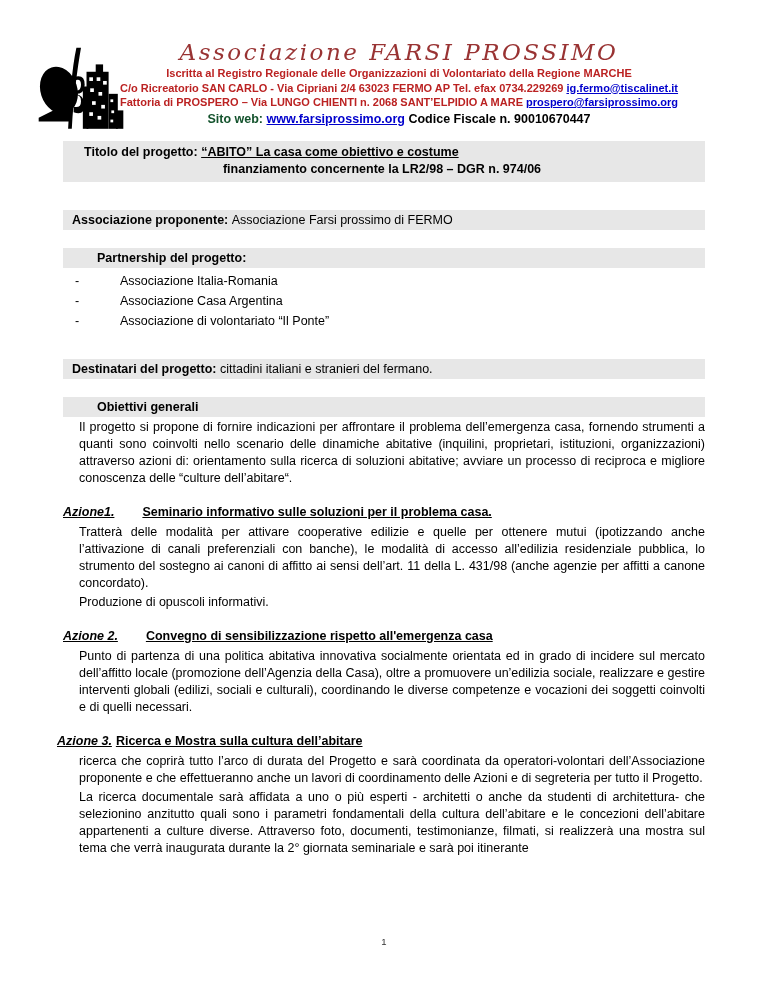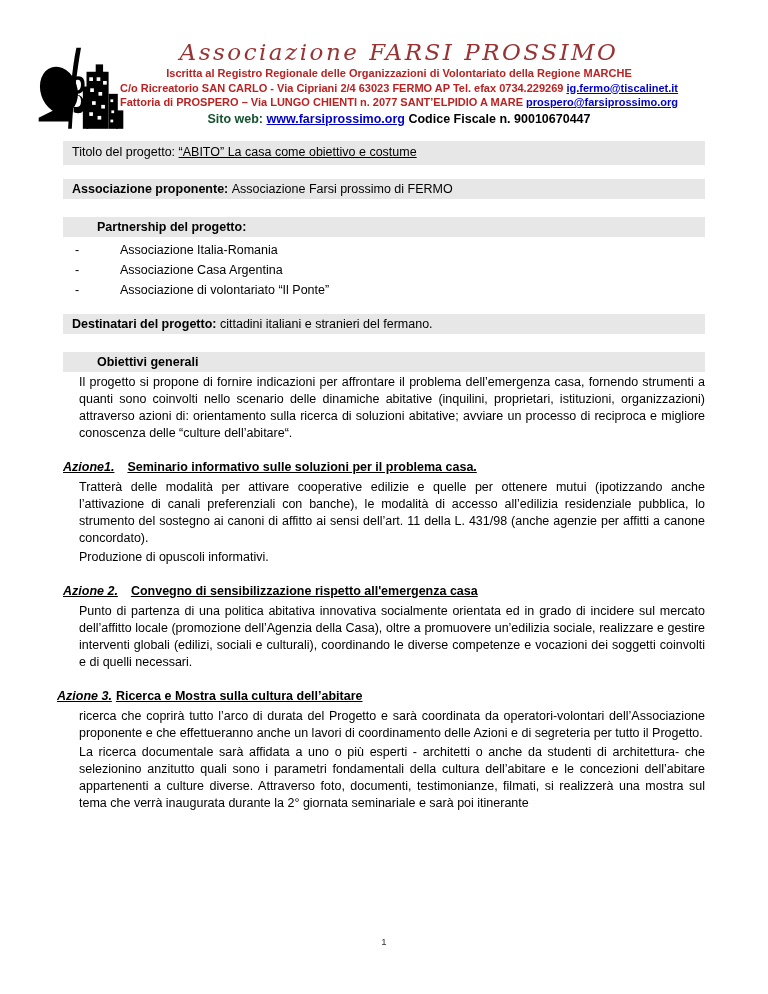--- a/index.html
+++ b/index.html
@@ -16,33 +16,33 @@
     font-size:23px;color:#993333;letter-spacing:2.5px;line-height:28px;
   }
   .h-sub{font-weight:bold;font-size:11px;color:#BB2222;line-height:14.5px;}
   .h-link{color:#0000CC;text-decoration:underline;font-weight:bold;}
   .h-site{font-weight:bold;font-size:12.5px;line-height:17px;margin-top:1px;color:#000;}
   .h-site .lbl{color:#14532d;}
   
   .bar{background:#E7E7E7;font-weight:bold;padding:2px 4px 2px 9px;line-height:16px;}
   .bar .normal{font-weight:normal;}
   .titleblock{background:#E7E7E7;padding:3px 4px 4px 0;margin-top:13px;}
-  .titleblock .l1{font-weight:normal;padding-left:9px;line-height:17px;}
+  .titleblock .l1{font-weight:bold;padding-left:21px;line-height:17px;}
   .titleblock .l1 .u{text-decoration:underline;}
   .titleblock .l2{font-weight:bold;text-align:center;line-height:17px;}
   
-  .mt14{margin-top:14px;} .mt18{margin-top:18px;padding-left:34px;} .mt12{margin-top:12px;}
+  .mt14{margin-top:28px;} .mt18{margin-top:18px;padding-left:34px;} .mt12{margin-top:12px;}
   .list{margin:3px 0 0 0;}
   .list-row{display:flex;line-height:20px;}
   .list-row .dash{width:57px;box-sizing:border-box;padding-left:12px;}
   .para{text-align:justify;line-height:17px;margin:2px 0 0 16px;}
   .para.nj{text-align:left;}
   .azione{margin-top:17px;}
   .az-head{font-weight:bold;text-decoration:underline;line-height:17px;margin-bottom:3px;}
-  .az-head .num{font-style:italic;margin-right:13px;}
+  .az-head .num{font-style:italic;margin-right:28px;}
   .az-head.tight{margin-left:-6px;}
   .az-head.tight .num{margin-right:4px;}
   .footer-page{
     position:absolute;bottom:47px;left:0;width:100%;text-align:center;
     font-size:9.5px;color:#333;
   }
 </style>
 </head>
 <body>
 
@@ -72,26 +72,27 @@
           <rect x="59" y="72" width="4" height="4"></rect>
           <rect x="68" y="76" width="4" height="4"></rect>
         <rect x="82" y="58" width="3" height="3"></rect>
           <rect x="83" y="70" width="3" height="3"></rect>
           <rect x="82" y="80" width="3" height="3"></rect>
       </g>
     </svg>
     <div class="h-title">Associazione FARSI PROSSIMO</div>
     <div class="h-sub">Iscritta al Registro Regionale delle Organizzazioni di Volontariato della Regione MARCHE</div>
     <div class="h-sub"><span>C/o Ricreatorio SAN CARLO - Via Cipriani 2/4 63023 FERMO AP  Tel. efax 0734.229269</span>  <a class="h-link">ig.fermo@tiscalinet.it</a></div>
-    <div class="h-sub"><span>Fattoria di PROSPERO – Via LUNGO CHIENTI n. 2077 SANT’ELPIDIO A MARE</span> <a class="h-link">prospero@farsiprossimo.org</a></div>
+    <div class="h-sub"><span>Fattoria di PROSPERO – Via LUNGO CHIENTI n. 2068 SANT’ELPIDIO A MARE</span> <a class="h-link">prospero@farsiprossimo.org</a></div>
     <div class="h-site"><span class="lbl">Sito web:</span> <a class="h-link">www.farsiprossimo.org</a>  <span>Codice Fiscale n. 90010670447</span></div>
   </div>
 
   <div class="titleblock">
     <div class="l1"><span>Titolo del progetto:</span> <span class="u">“ABITO” La casa come obiettivo e costume</span></div>
+    <div class="l2">finanziamento concernente la LR2/98 – DGR n. 974/06</div>
   </div>
 
   <div class="bar mt14"><span>Associazione proponente:</span> <span class="normal">Associazione Farsi prossimo di FERMO</span></div>
 
   <div class="bar mt18">Partnership del progetto:</div>
   <div class="list">
     <div class="list-row">
         <span class="dash">-</span>
         <span>Associazione Italia-Romania</span>
       </div>

